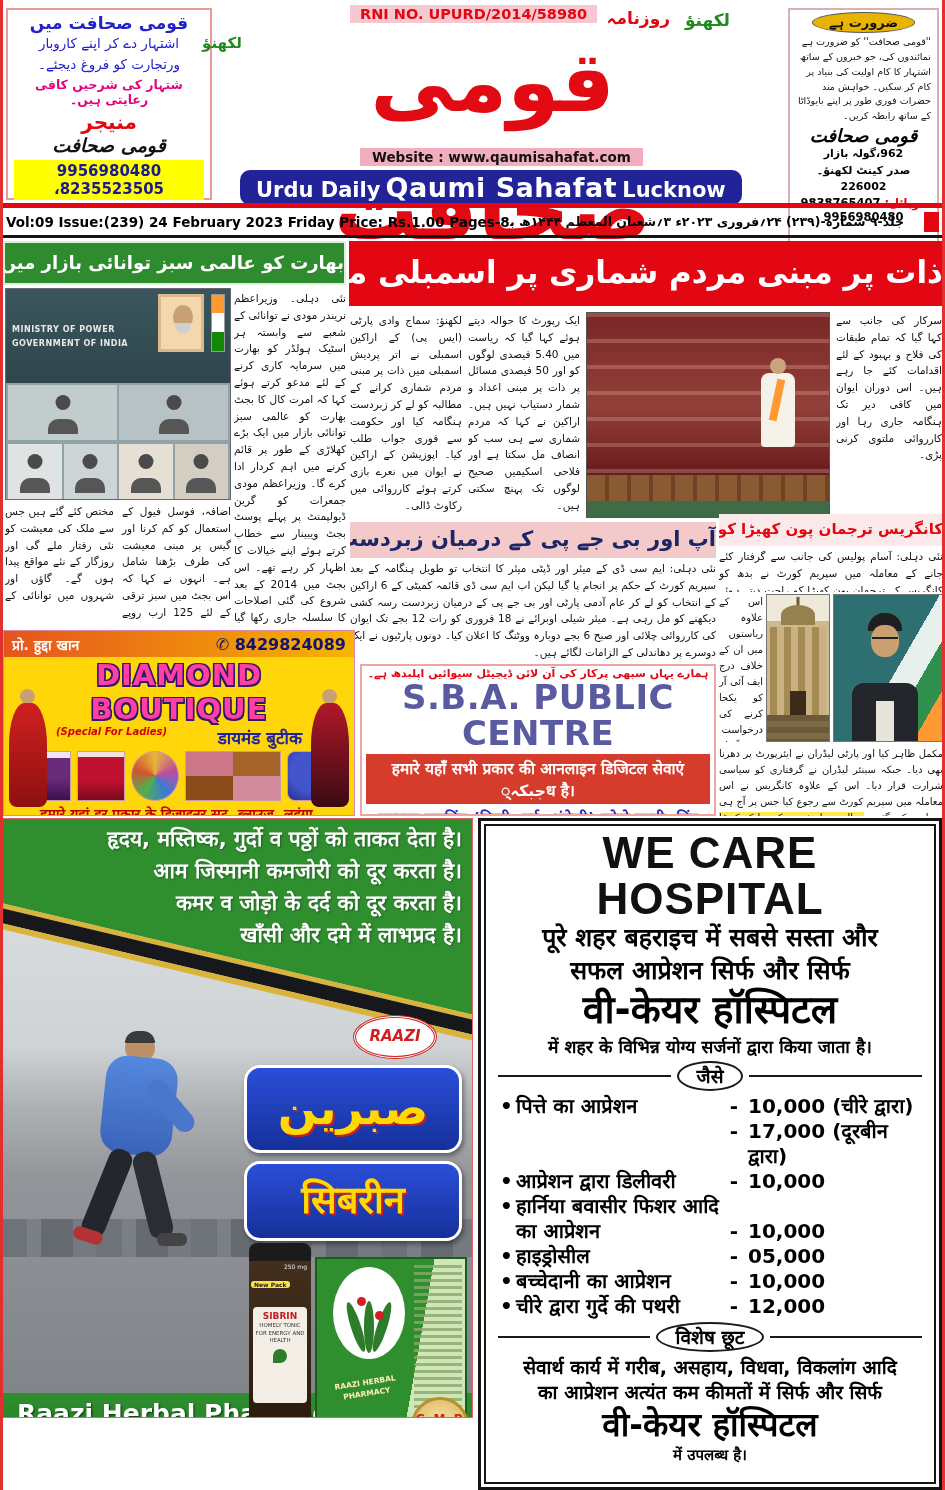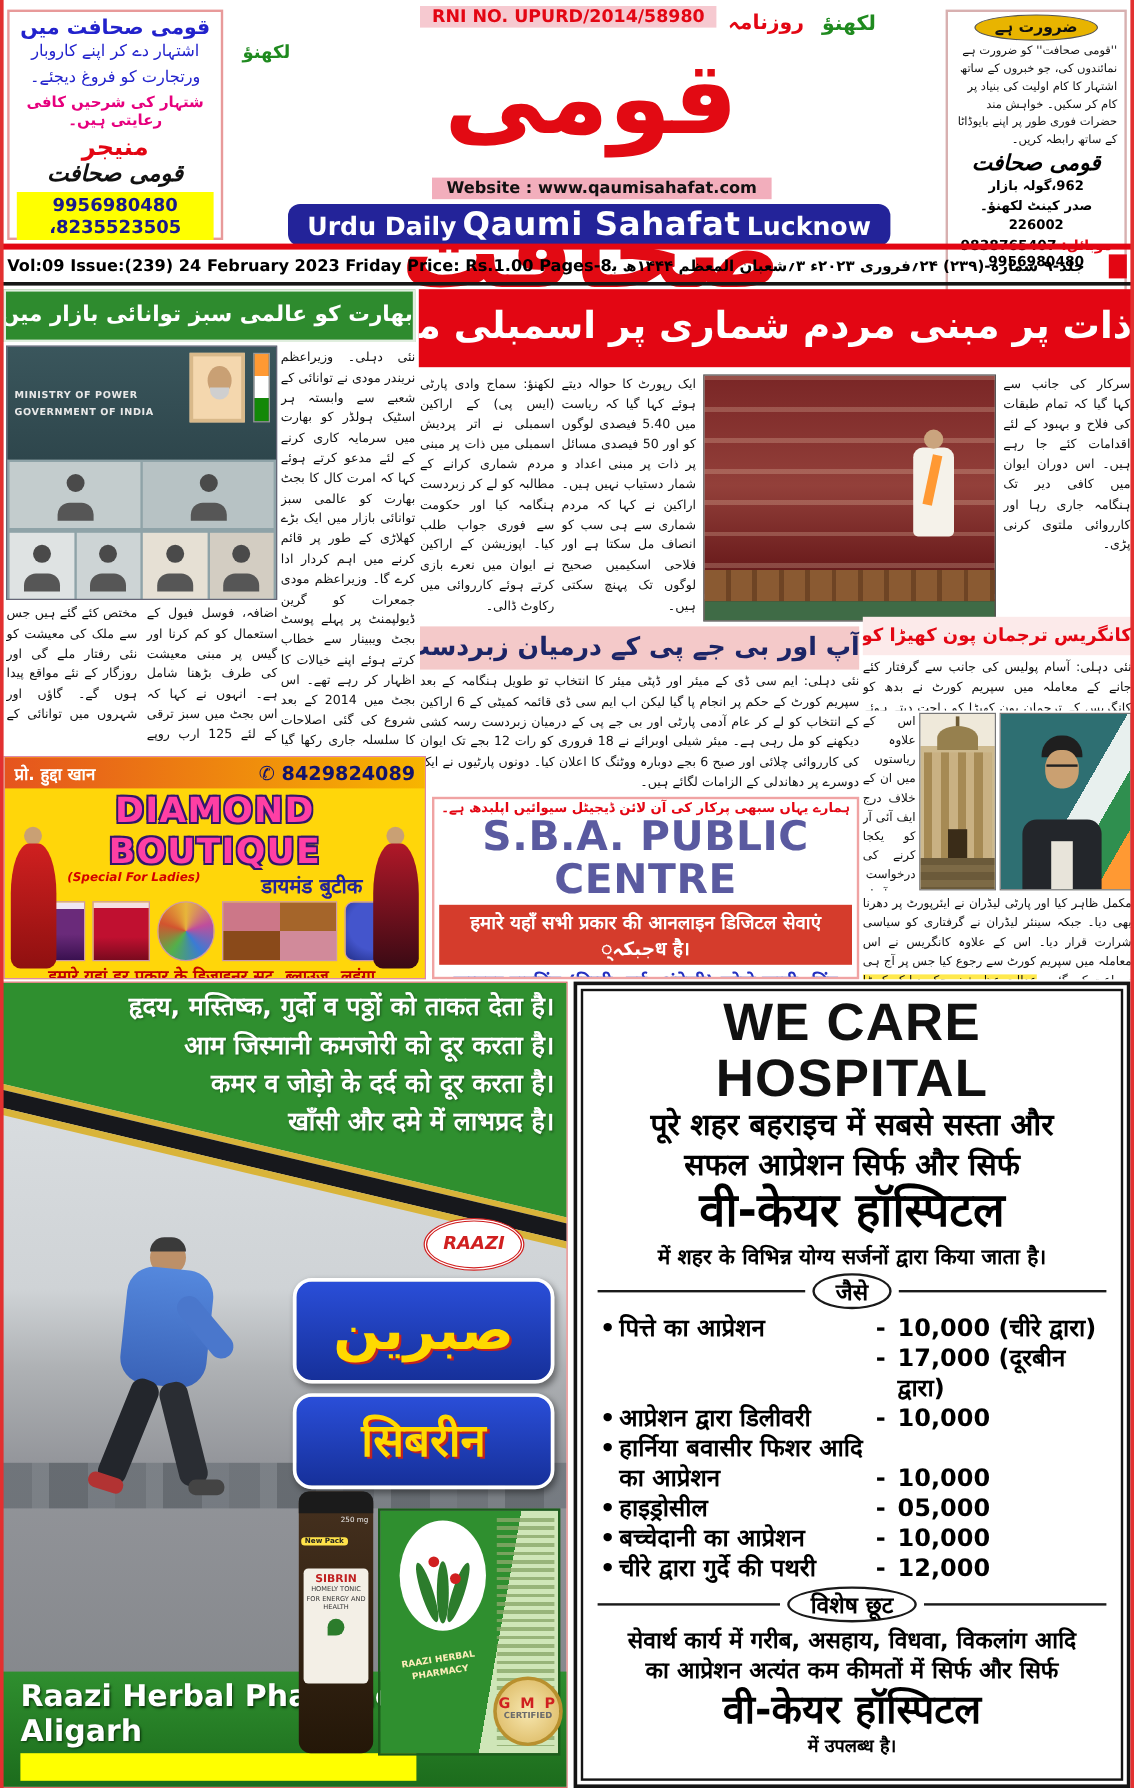--- a/index.html
+++ b/index.html
@@ -4,21 +4,21 @@
 <style>
   * { margin:0; padding:0; box-sizing:border-box; }
   body { background:#888; font-family:"DejaVu Sans", sans-serif; }
   #page { position:relative; width:945px; height:1490px; background:#fff; margin:0 auto; overflow:hidden; }
   .abs { position:absolute; }
   .prel { white-space:pre-line; }
   .rtl { direction:rtl; }
   .edge { position:absolute; top:0; bottom:0; width:3px; background:#e23030; z-index:40; }
 
   
-  .left-ad { left:6px; top:8px; width:180px; height:192px; border:2px solid #e89a9a; padding:3px 6px; text-align:center; }
+  .left-ad { left:6px; top:8px; width:206px; height:192px; border:2px solid #e89a9a; padding:3px 6px; text-align:center; }
   .la-title { color:#2222cc; font-weight:bold; font-size:17px; }
   .la-line { color:#2222cc; font-size:13.5px; line-height:1.55; }
   .la-pink { color:#e6007e; font-weight:bold; font-size:12.5px; margin-top:2px; }
   .la-mgr { color:#e30613; font-weight:bold; font-size:20px; margin-top:3px; }
   .la-brand { color:#111; font-weight:bold; font-size:19px; font-style:italic; }
   .la-phones { background:#ffff00; color:#1a1a8c; font-weight:bold; font-size:15px; margin-top:4px; padding:2px 0; }
 
   .masthead { left:200px; top:0; width:585px; height:202px; }
   .mh-rni { position:absolute; left:150px; top:5px; background:#f6c9d0; color:#e30613; font-weight:bold; font-size:14.5px; padding:1px 10px; }
   .mh-daily { position:absolute; right:115px; top:8px; color:#e30613; font-weight:bold; font-size:17px; }
@@ -110,21 +110,21 @@
   .d-body { margin-top:3px; text-align:center; color:#c00000; font-weight:bold; font-size:14px; line-height:1.5; }
 
   
   .sba { left:360px; top:664px; width:356px; height:152px; border:2px solid #f0a3a3; background:#fff; text-align:center; padding:1px 4px; overflow:hidden; }
   .s-urdu { color:#e30613; font-size:11px; font-weight:bold; direction:rtl; }
   .s-title { color:#5a5aa0; font-size:34px; font-weight:bold; letter-spacing:.5px; line-height:1.05; }
   .s-red { background:#d53c2c; color:#fff; font-weight:bold; font-size:15.5px; padding:3px 4px; margin:3px 0; }
   .s-body { color:#2430c0; font-weight:bold; font-size:16px; line-height:1.45; }
 
   
-  .raazi { left:0; top:818px; width:473px; height:672px; overflow:hidden; border:1px solid #d66; }
+  .raazi { left:0; top:818px; width:473px; height:600px; overflow:hidden; border:1px solid #d66; }
   .r-photo { position:absolute; inset:0; background:linear-gradient(180deg,#dfe3e6 0%,#cfd3d6 38%,#aeb1b4 48%,#93959a 60%,#7f8286 100%); }
   .r-skyline { position:absolute; left:0; top:400px; width:100%; height:38px; opacity:.75;
                background:repeating-linear-gradient(90deg,#646a70 0 26px,#747a80 26px 40px,#585e64 40px 72px,#6d737a 72px 95px); }
   .r-benefits { position:absolute; top:5px; right:10px; width:440px; text-align:right; color:#fff; font-weight:bold; font-size:21px; line-height:1.52; z-index:4; text-shadow:1px 1px 2px rgba(0,0,0,.35); }
   .r-logo { position:absolute; top:196px; left:352px; width:84px; height:44px; background:#fff; border:3px double #d02020; border-radius:50%; color:#d02020; font-weight:bold; font-style:italic; font-size:15px; line-height:36px; text-align:center; z-index:4; }
   .r-box { position:absolute; left:243px; width:218px; background:linear-gradient(#2a4ed8,#16309a); border:3px solid #fff; border-radius:16px; box-shadow:2px 3px 5px rgba(0,0,0,.4); text-align:center; z-index:4; }
   .r-box .txt { color:#ffd900; font-weight:bold; text-shadow:2px 2px 0 #c22222; }
   .runner { position:absolute; left:28px; top:212px; width:215px; height:260px; z-index:2; }
   .run-head { position:absolute; left:96px; top:2px; width:30px; height:30px; border-radius:50%; background:#bd9068; }
   .run-hair { position:absolute; left:96px; top:0; width:30px; height:12px; border-radius:15px 15px 0 0; background:#3a3a3a; }

